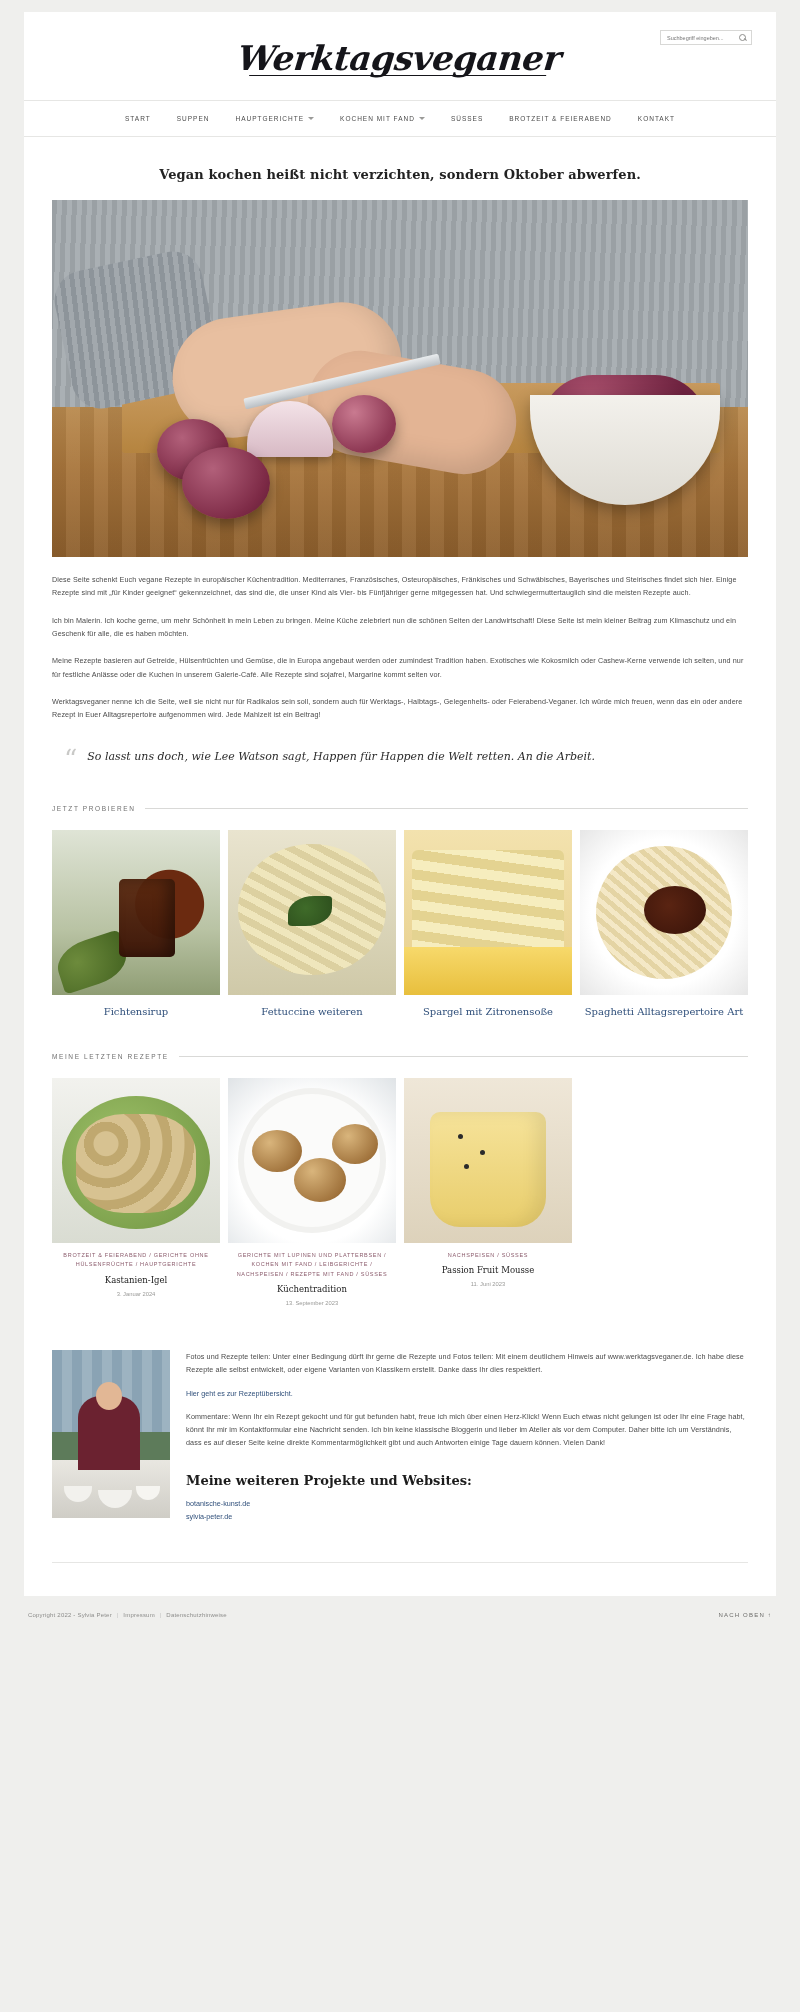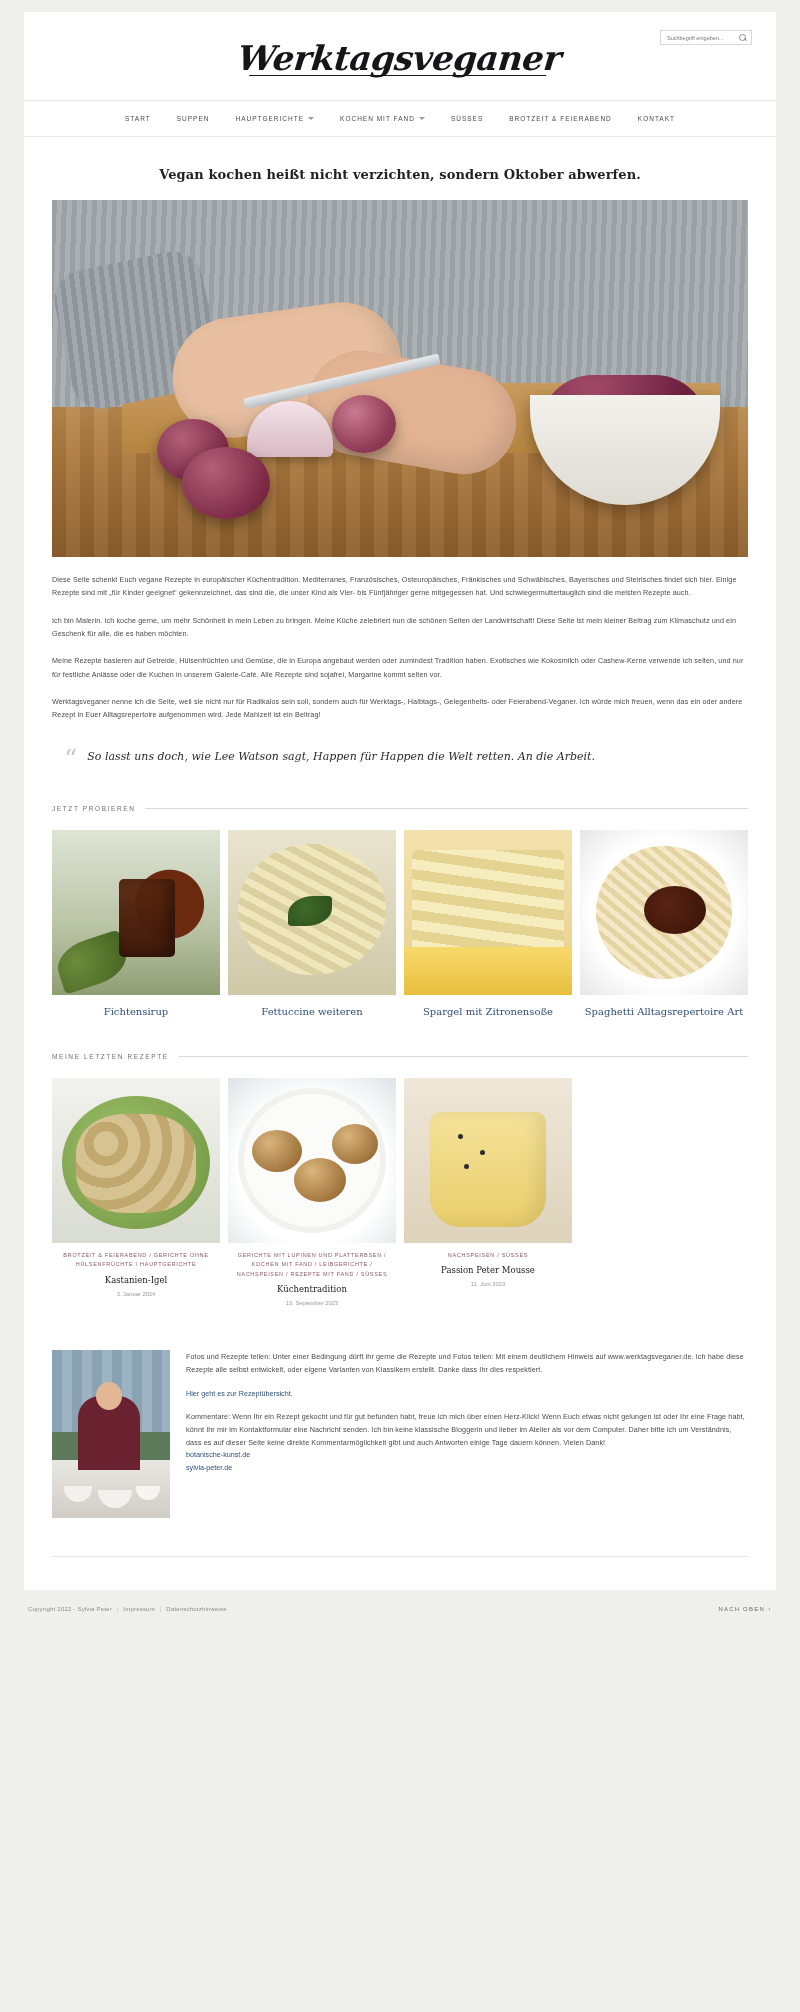--- a/index.html
+++ b/index.html
@@ -605,39 +605,40 @@
           <div class="date">13. September 2023</div>
         </div>
         <div class="card">
           <div class="thumb t-mousse">
             <div class="glass"></div>
             <div class="seed1"></div>
             <div class="seed2"></div>
             <div class="seed3"></div>
           </div>
           <div class="cat">NACHSPEISEN / SÜSSES</div>
-          <div class="card-title-2">Passion Peter Mousse</div>
+          <div class="card-title-2">Passion Fruit Mousse</div>
           <div class="date">11. Juni 2023</div>
         </div>
       </div>
 
       <div class="about">
         <div class="about-photo">
           <div class="wall"></div>
           <div class="table"></div>
           <div class="person"></div>
           <div class="head"></div>
           <div class="bowl1"></div>
           <div class="bowl2"></div>
           <div class="bowl3"></div>
         </div>
         <div class="about-text">
           <p class="para">Fotos und Rezepte teilen: Unter einer Bedingung dürft ihr gerne die Rezepte und Fotos teilen: Mit einem deutlichem Hinweis auf www.werktagsveganer.de. Ich habe diese Rezepte alle selbst entwickelt, oder eigene Varianten von Klassikern erstellt. Danke dass Ihr dies respektiert.</p>
           <p class="link-p">Hier geht es zur Rezeptübersicht.</p>
           <p class="para">Kommentare: Wenn Ihr ein Rezept gekocht und für gut befunden habt, freue ich mich über einen Herz-Klick! Wenn Euch etwas nicht gelungen ist oder Ihr eine Frage habt, könnt Ihr mir im Kontaktformular eine Nachricht senden. Ich bin keine klassische Bloggerin und lieber im Atelier als vor dem Computer. Daher bitte ich um Verständnis, dass es auf dieser Seite keine direkte Kommentarmöglichkeit gibt und auch Antworten einige Tage dauern können. Vielen Dank!</p>
+          <h2 class="projects-title">Meine weiteren Projekte und Websites:</h2>
           <div class="project-link">botanische-kunst.de</div>
           <div class="project-link">sylvia-peter.de</div>
         </div>
       </div>
 
       <div class="bottom-rule"></div>
     </div>
   </div>
 
   <div class="footer">

